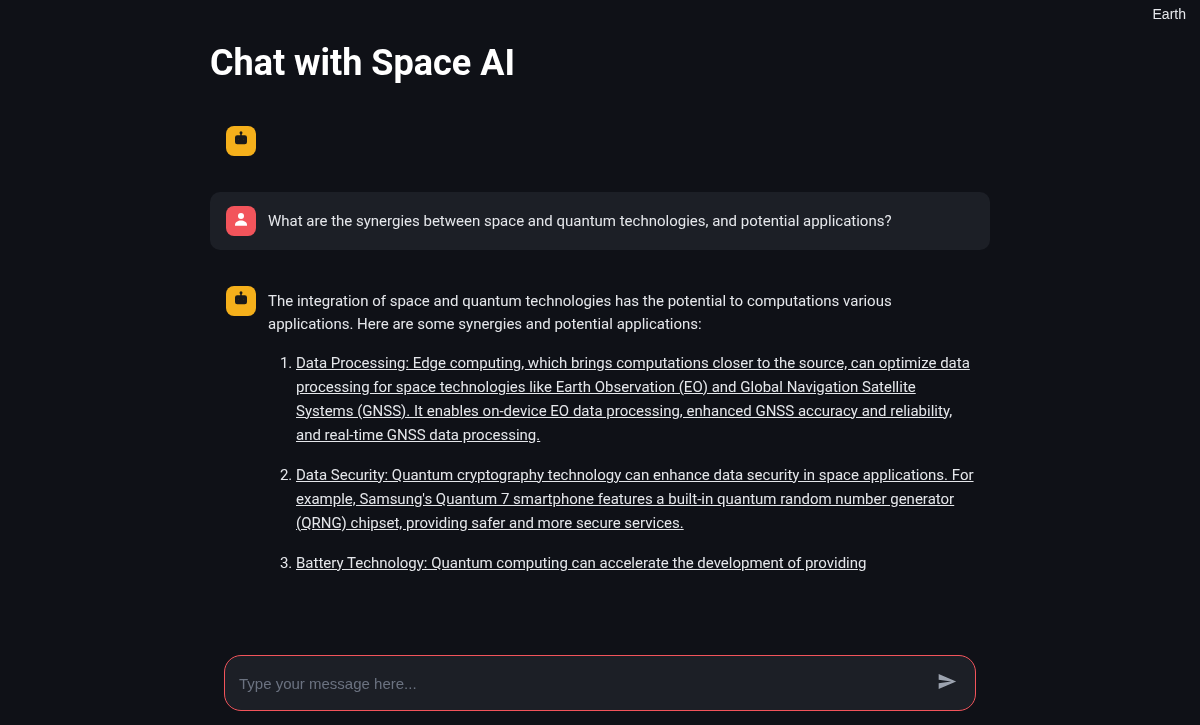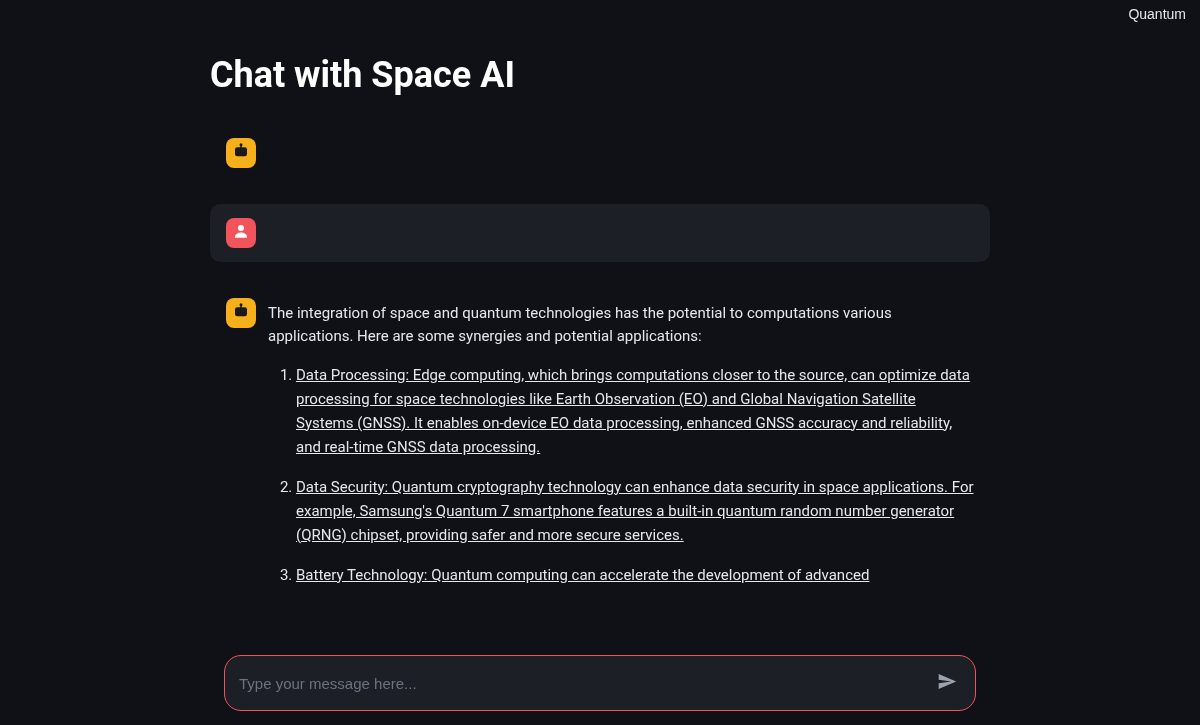--- a/index.html
+++ b/index.html
@@ -21,21 +21,21 @@
     top: 6px;
     right: 14px;
     color: #e5e7eb;
     font-size: 14px;
     cursor: pointer;
     background: none;
     border: none;
   }
   .container {
     max-width: 780px;
-    margin: 16px auto;
+    margin: 4px auto;
     padding-top: 38px;
   }
   .page-title {
     font-size: 36px;
     font-weight: 700;
     color: #ffffff;
     margin-bottom: 28px;
   }
   .messages {
     display: flex;
@@ -143,21 +143,21 @@
     pointer-events: none;
   }
   .scroll-clip {
     max-height: 560px;
     overflow: hidden;
   }
 </style>
 </head>
 <body>
 
-<button class="deploy-btn">Quantum</button>
+<button class="deploy-btn">Earth</button>
 
 <div class="container">
   <h1 class="page-title">Chat with Space AI</h1>
 
   <div class="scroll-clip">
     <div class="messages">
 
       <div class="msg-row">
         <div class="avatar avatar-bot">
           <span>
@@ -174,40 +174,41 @@
 
       <div class="msg-row msg-user">
         <div class="avatar avatar-user">
           <span>
             <svg viewBox="0 0 24 24" fill="#ffffff">
               <circle cx="12" cy="8" r="4"></circle>
               <path d="M4 20c0-4 4-6 8-6s8 2 8 6v1H4v-1z"></path>
             </svg>
           </span>
         </div>
+        <div class="msg-text">What are the synergies between space and quantum technologies, and potential applications?</div>
       </div>
 
       <div class="msg-row">
         <div class="avatar avatar-bot">
           <span>
             <svg viewBox="0 0 24 24" fill="none" stroke="#1a1a1a" stroke-width="2">
               <rect x="5" y="8" width="14" height="10" rx="2" fill="#1a1a1a"></rect>
               <circle cx="9" cy="13" r="1.2" fill="#f5b01b"></circle>
               <circle cx="15" cy="13" r="1.2" fill="#f5b01b"></circle>
               <line x1="12" y1="4" x2="12" y2="8"></line>
               <circle cx="12" cy="3.5" r="1" fill="#1a1a1a"></circle>
             </svg>
           </span>
         </div>
         <div class="msg-text">
           <p>The integration of space and quantum technologies has the potential to computations various applications. Here are some synergies and potential applications:</p>
           <ol>
             <li>Data Processing: Edge computing, which brings computations closer to the source, can optimize data processing for space technologies like Earth Observation (EO) and Global Navigation Satellite Systems (GNSS). It enables on-device EO data processing, enhanced GNSS accuracy and reliability, and real-time GNSS data processing.</li>
             <li>Data Security: Quantum cryptography technology can enhance data security in space applications. For example, Samsung's Quantum 7 smartphone features a built-in quantum random number generator (QRNG) chipset, providing safer and more secure services.</li>
-            <li>Battery Technology: Quantum computing can accelerate the development of advanced</li>
+            <li>Battery Technology: Quantum computing can accelerate the development of providing</li>
           </ol>
         </div>
       </div>
 
     </div>
   </div>
 </div>
 
 <div class="fade-mask"></div>
 

